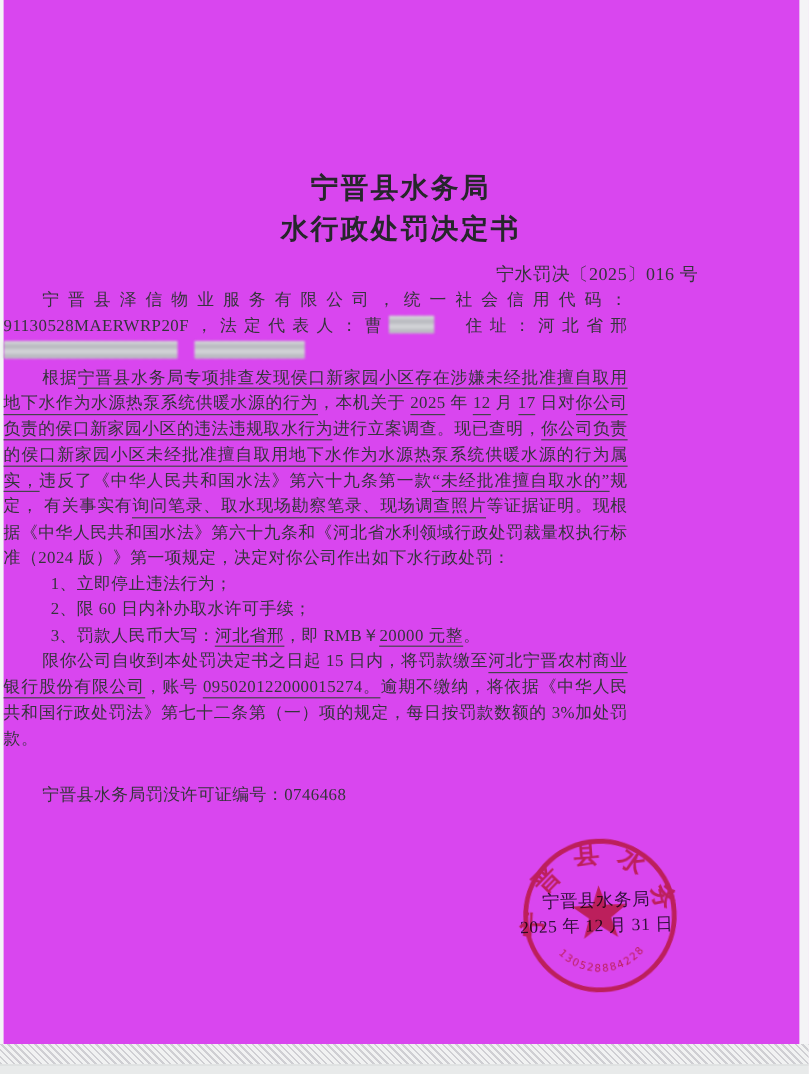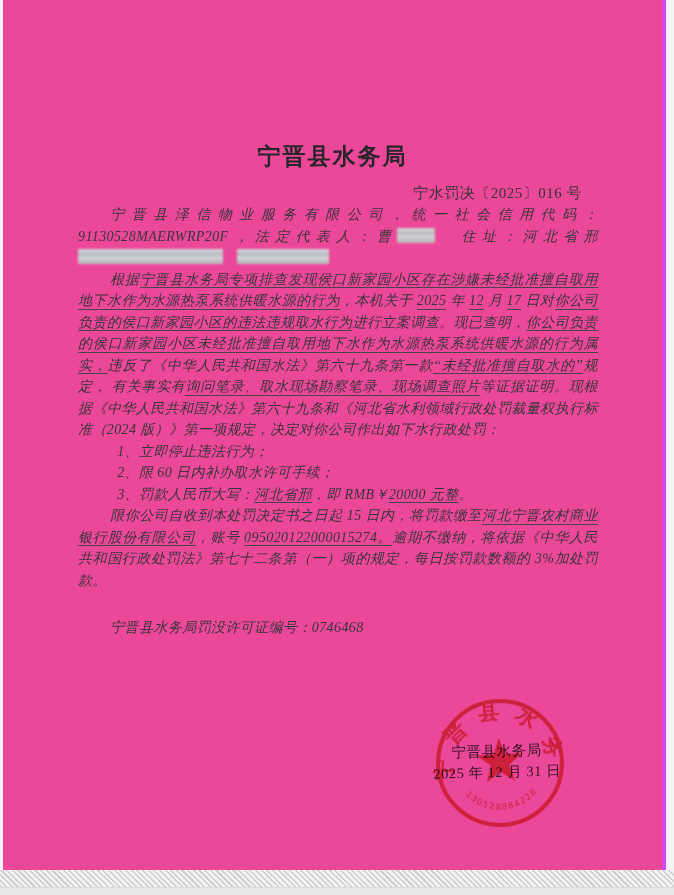--- a/index.html
+++ b/index.html
@@ -3,40 +3,40 @@
 <meta charset="utf-8">
 <style>
   html,body{margin:0;padding:0;}
   body{
     width:674px;height:895px;position:relative;overflow:hidden;
     background:#f4f4f6;
     font-family:"Liberation Serif","DejaVu Serif",serif;
   }
   .page{
     position:absolute;left:3px;top:0;width:663px;height:870px;
-    background:#ec4899;
-    border-right:4px solid #d946ef;
+    background:#d946ef;
+    border-right:1px solid #d946ef;
     box-sizing:border-box;
   }
   .doc-title1{
     margin:141px 0 0 0;text-align:center;
     font-size:23px;font-weight:bold;color:#26262b;line-height:32px;letter-spacing:2px;
   }
   .doc-title2{
     text-align:center;font-size:23px;font-weight:bold;color:#26262b;
     line-height:36px;letter-spacing:2px;
   }
   .doc-number{
     width:520px;margin:9px 0 0 75px;text-align:right;padding-right:16px;
     font-size:15px;color:#35353b;line-height:22px;letter-spacing:0.5px;
     box-sizing:border-box;
   }
   .body-text{
-    width:520px;margin-left:75px;
-    font-size:14px;color:#35353b;line-height:21.5px;letter-spacing:0.4px;font-style:italic;
+    width:520px;
+    font-size:14px;color:#35353b;line-height:21.5px;letter-spacing:0.4px;
   }
   .para{margin:0;text-align:justify;text-indent:2.3em;}
   .para.item{text-indent:2.8em;}
   .para.permit{margin-top:26px;text-indent:2.3em;}
   .u{border-bottom:1px solid #44444a;padding-bottom:0.5px;}
   .redact{
     display:inline-block;height:15px;vertical-align:-2px;border-radius:1px;
     background-color:#c6c7cb;
     background-image:
       repeating-linear-gradient(0deg,#bcbdc3 0 4px,#d0d1d5 4px 8px),
@@ -61,20 +61,21 @@
     position:absolute;left:0;top:887px;width:674px;height:8px;background:#e8eaea;
     border-top:1px solid #dadcdc;
   }
 </style>
 </head>
 <body>
 
 <div class="page">
 
   <div class="doc-title1">宁晋县水务局</div>
+  <div class="doc-title2">水行政处罚决定书</div>
   <div class="doc-number">宁水罚决〔2025〕016 号</div>
 
   <div class="body-text" id="body-paragraphs">
       <p class="para"><span>宁晋县泽信物业服务有限公司，统一社会信用代码：91130528MAERWRP20F，法定代表人：曹</span><span class="redact" style="width: 38px;"></span><span>　住址：河北省邢</span><span class="redact" style="width: 145px;"></span><span>　</span><span class="redact" style="width: 92px;"></span></p>
       <p class="para"><span>根据</span><span class="u">宁晋县水务局专项排查发现侯口新家园小区存在涉嫌未经批准擅自取用地下水作为水源热泵系统供暖水源的行为</span><span>，本机关于 </span><span class="u">2025</span><span> 年 </span><span class="u">12</span><span> 月 </span><span class="u">17</span><span> 日对</span><span class="u">你公司负责的侯口新家园小区的违法违规取水行为</span><span>进行立案调查。现已查明，</span><span class="u">你公司负责的侯口新家园小区未经批准擅自取用地下水作为水源热泵系统供暖水源的行为属实，</span><span>违反了《中华人民共和国水法》第六十九条第一款</span><span class="u">“未经批准擅自取水的”</span><span>规定， 有关事实有</span><span class="u">询问笔录、取水现场勘察笔录、现场调查照片</span><span>等证据证明。现根据《中华人民共和国水法》第六十九条和《河北省水利领域行政处罚裁量权执行标准（2024 版）》第一项规定，决定对你公司作出如下水行政处罚：</span></p>
       <p class="para item"><span>1、立即停止违法行为；</span></p>
       <p class="para item"><span>2、限 60 日内补办取水许可手续；</span></p>
       <p class="para item"><span>3、罚款人民币大写：</span><span class="u">河北省邢</span><span>，即 RMB￥</span><span class="u">20000 元整</span><span>。</span></p>
       <p class="para"><span>限你公司自收到本处罚决定书之日起 15 日内，将罚款缴至</span><span class="u">河北宁晋农村商业银行股份有限公司</span><span>，账号 </span><span class="u">095020122000015274。</span><span>逾期不缴纳，将依据《中华人民共和国行政处罚法》第七十二条第（一）项的规定，每日按罚款数额的 3%加处罚款。</span></p>
     </div>

